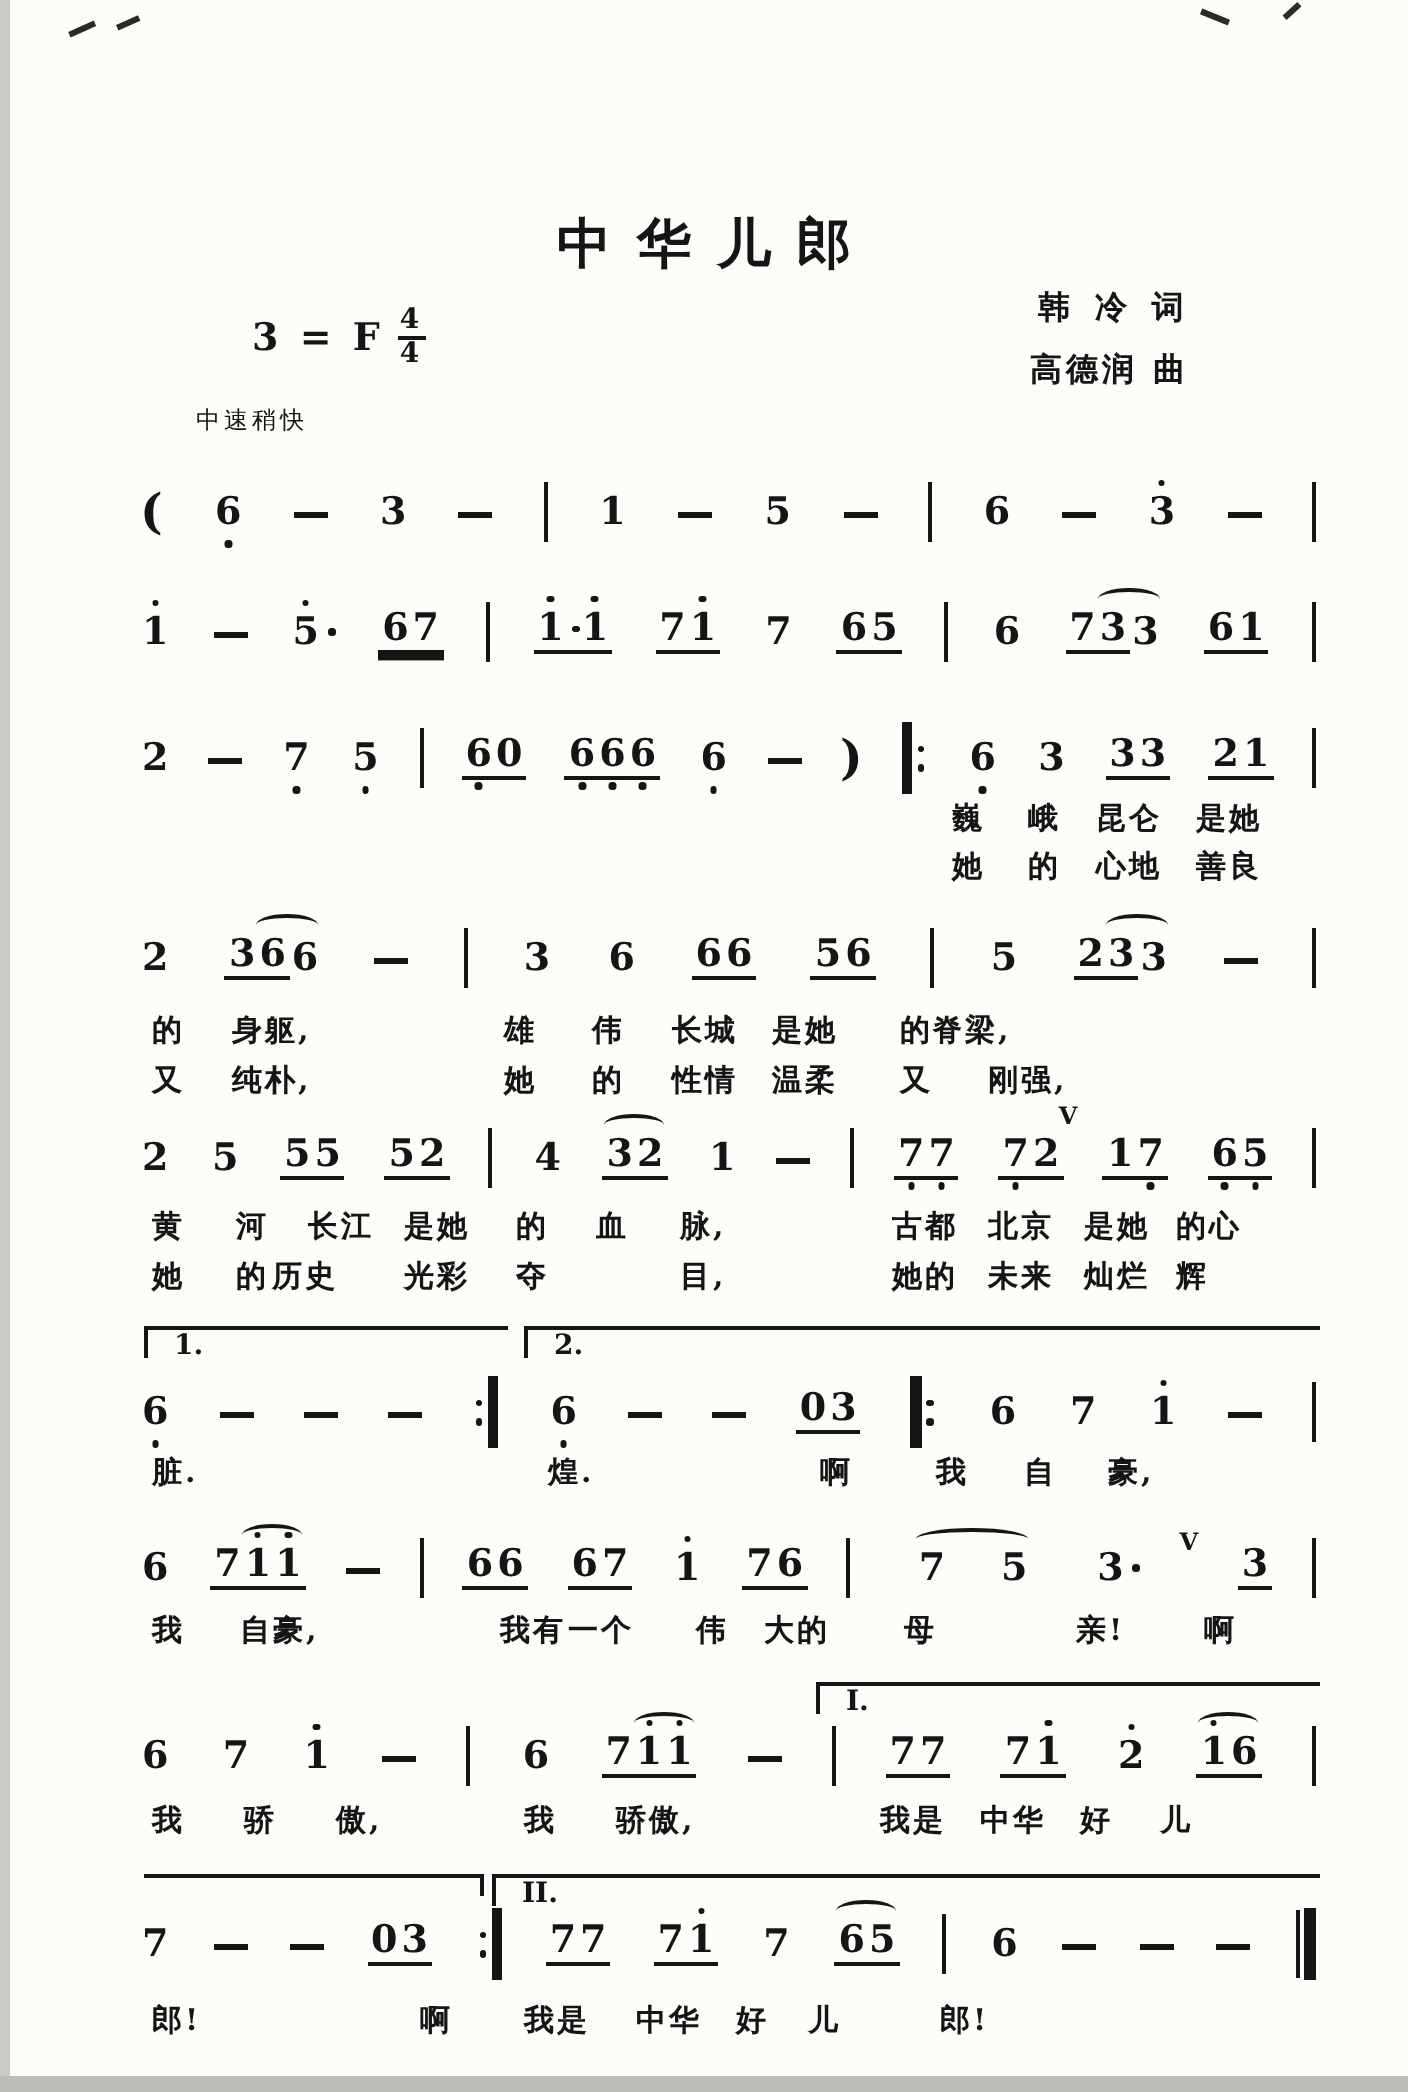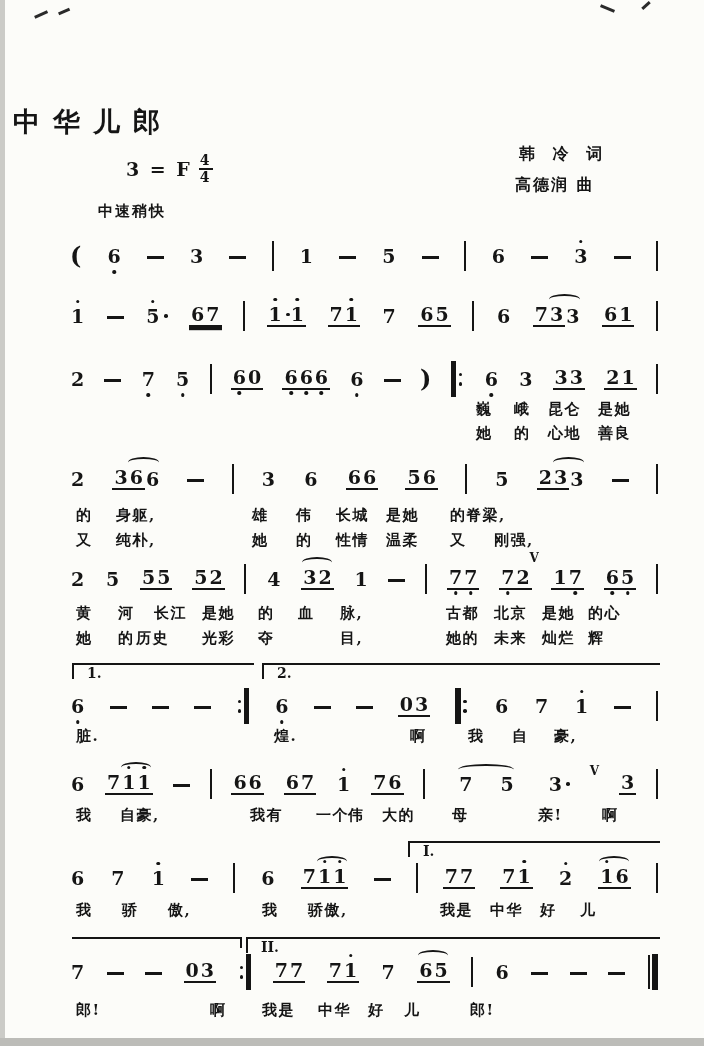--- a/index.html
+++ b/index.html
@@ -1,28 +1,28 @@
 <!DOCTYPE html>
 <html><head>
 <meta charset="utf-8">
 <style>
   html,body{margin:0;padding:0}
   body{width:704px;height:1046px;position:relative;background:#fcfcf9;overflow:hidden;
        font-family:"DejaVu Sans",sans-serif;color:#151515}
   .abs{position:absolute}
   
-  #title{left:0;right:0;top:104px;font-family:"DejaVu Serif",serif;
+  #title{left:0;right:0;top:104px;text-align:center;font-family:"DejaVu Serif",serif;
          font-weight:bold;font-size:27px;letter-spacing:13px;text-indent:13px}
-  #lyricist{left:519px;top:144px;font-family:Liberation Mono, monospace;font-weight:bold;font-size:16px;letter-spacing:4px}
+  #lyricist{left:519px;top:144px;font-family:Liberation Sans, sans-serif;font-weight:bold;font-size:16px;letter-spacing:4px}
   #composer{left:515px;top:175px;font-family:"DejaVu Serif",serif;font-weight:bold;font-size:16px;letter-spacing:2px}
   #keysig{left:126px;top:153px;font-family:"DejaVu Serif",serif;font-weight:bold;font-size:19px;letter-spacing:2px;display:flex;align-items:center}
   .tsig{display:inline-flex;flex-direction:column;align-items:center;line-height:1.05;
         font-size:14px;margin-left:7px}
   .tsig .tnum{border-bottom:2px solid #151515;padding:0 1px}
-  #tempo{left:98px;top:202px;font-weight:bold;font-size:15px;letter-spacing:2px}
+  #tempo{left:98px;top:202px;font-weight:normal;font-size:12px;letter-spacing:2px}
   
   .sys{position:absolute;left:70px;width:588px;height:44px;display:flex;align-items:center;
        justify-content:space-between}
   .ng{display:inline-flex;align-items:center}
   .nt{position:relative;font-family:"DejaVu Serif",serif;font-weight:bold;font-size:19px;
       line-height:1;padding:0 1px}
   .nt.hi::before,.nt.lo::after{content:"";position:absolute;left:50%;transform:translateX(-50%);
       width:3.5px;height:3.5px;border-radius:50%;background:#151515}
   .nt.hi::before{top:-7px}
   .nt.lo::after{bottom:-8px}
@@ -750,21 +750,21 @@
       <span style="left: 274px;">煌.</span>
       <span style="left: 410px;">啊</span>
       <span style="left: 468px;">我</span>
       <span style="left: 512px;">自</span>
       <span style="left: 554px;">豪,</span>
     </div>
     <div class="lyr" style="top: 806px;">
       <span style="left: 76px;">我</span>
       <span style="left: 120px;">自豪,</span>
       <span style="left: 250px;">我有</span>
-      <span style="left: 316px; font-family: Liberation Mono, monospace;">一个</span>
+      <span style="left: 284px; font-family: Liberation Mono, monospace;">一个</span>
       <span style="left: 348px;">伟</span>
       <span style="left: 382px;">大的</span>
       <span style="left: 452px;">母</span>
       <span style="left: 538px;">亲!</span>
       <span style="left: 602px;">啊</span>
     </div>
     <div class="lyr" style="top: 901px;">
       <span style="left: 76px;">我</span>
       <span style="left: 122px;">骄</span>
       <span style="left: 168px;">傲,</span>

